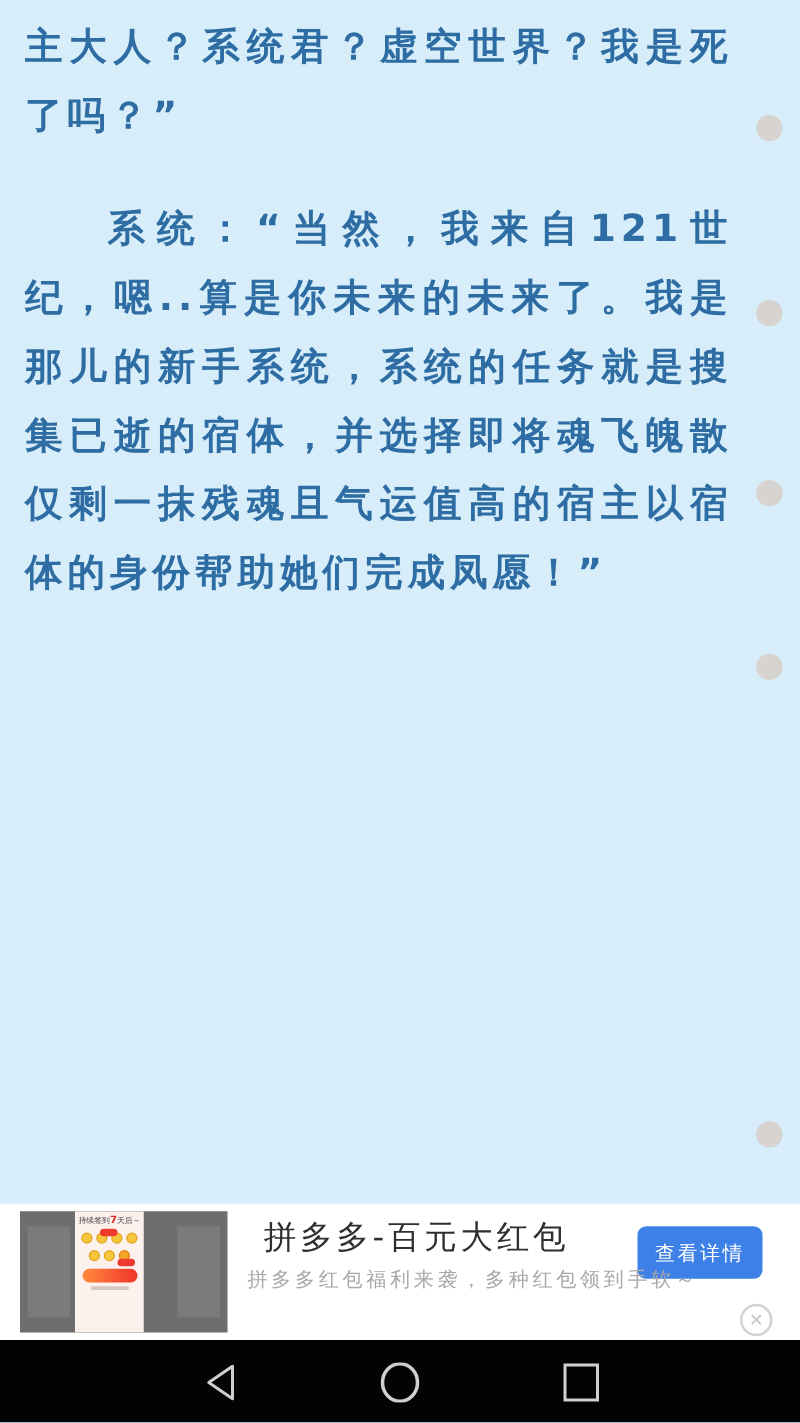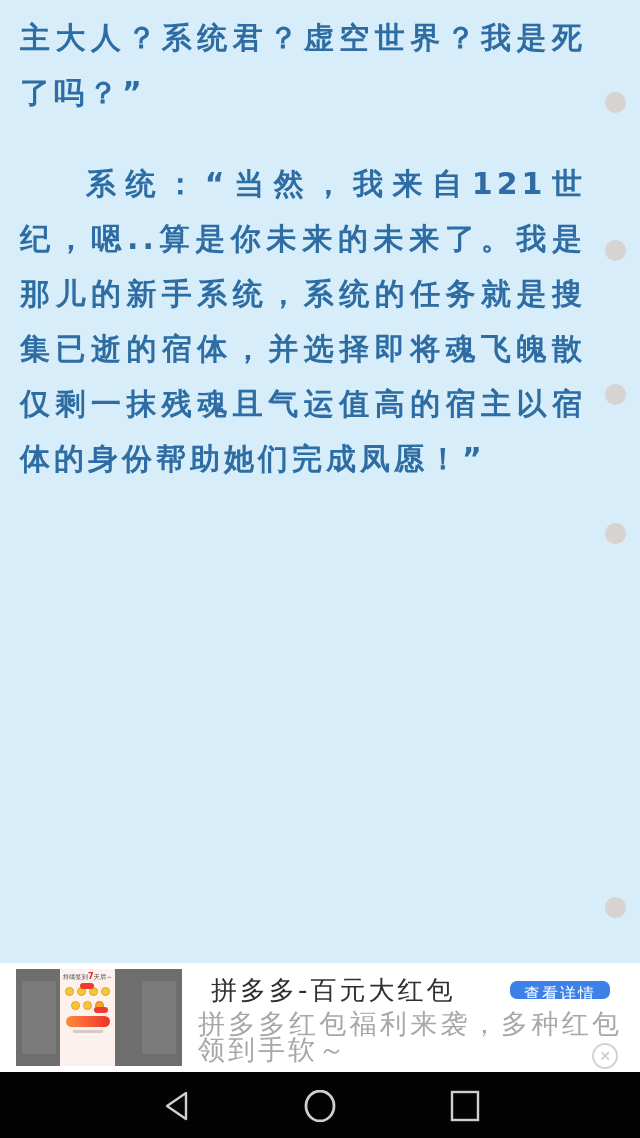--- a/index.html
+++ b/index.html
@@ -73,28 +73,28 @@
   }
   .thumb-caption { width:30px; height:3px; margin:3px auto 0; background:#d9c9c5; }
 
   .ad-title {
     position:absolute; left:198px; top:12px;
     font-size:26px; line-height:30px; color:#2f2f2f; letter-spacing:3px;
     white-space:nowrap;
     margin-left:13px;
   }
   .ad-cta {
-    position:absolute; left:510px; top:18px; width:100px; height:18px;
+    position:absolute; left:510px; top:18px; width:100px; height:42px;
     background:#3d80e8; border-radius:7px; border:none;
     color:#ffffff; font-size:16px; line-height:25px; letter-spacing:2px;
     text-align:center; font-family:inherit;
   }
   .ad-sub {
     position:absolute; left:198px; top:48px; width:424px;
-    font-size:27px; line-height:26px; color:#a8a8a8; letter-spacing:3px;
+    font-size:16px; line-height:26px; color:#a8a8a8; letter-spacing:3px;
     text-align:justify;
   }
   .ad-close {
     position:absolute; left:592px; top:80px; width:26px; height:26px;
     border:2px solid #d2d2d2; border-radius:50%;
     color:#c4c4c4; font-size:14px; line-height:22px; text-align:center;
     background:transparent;
   }
 
   

